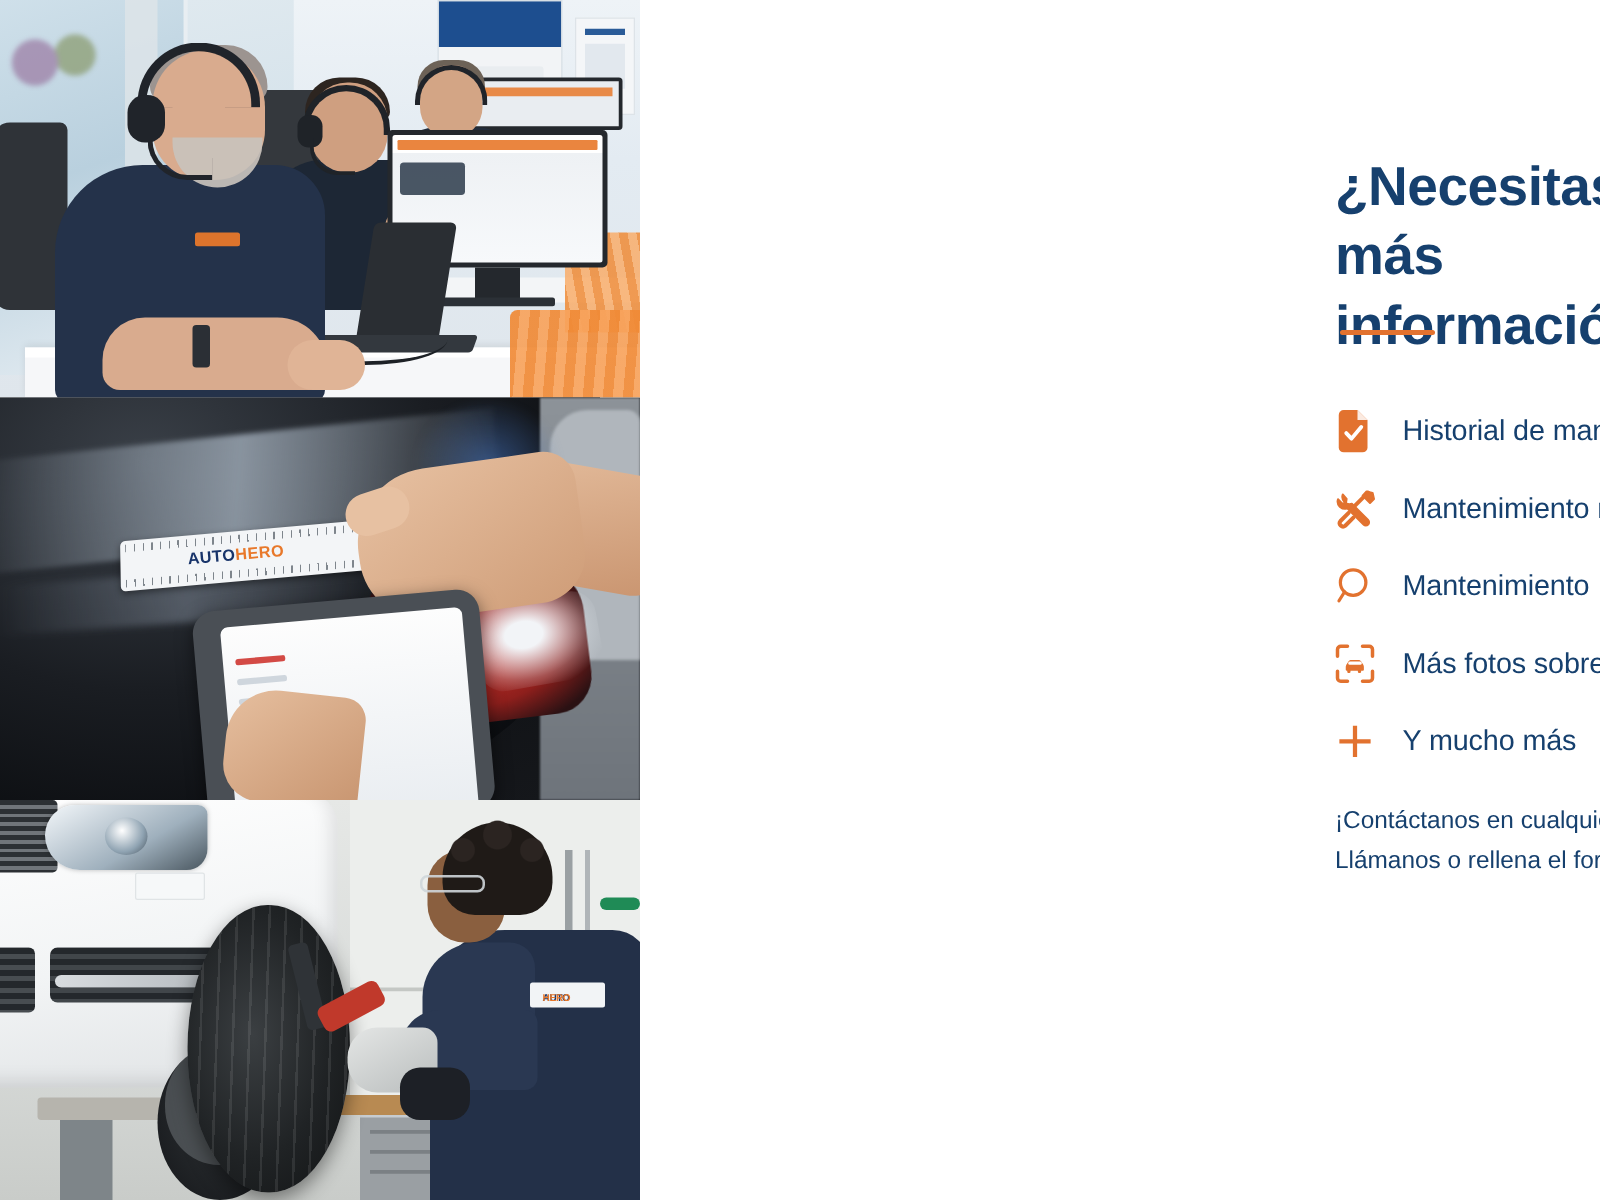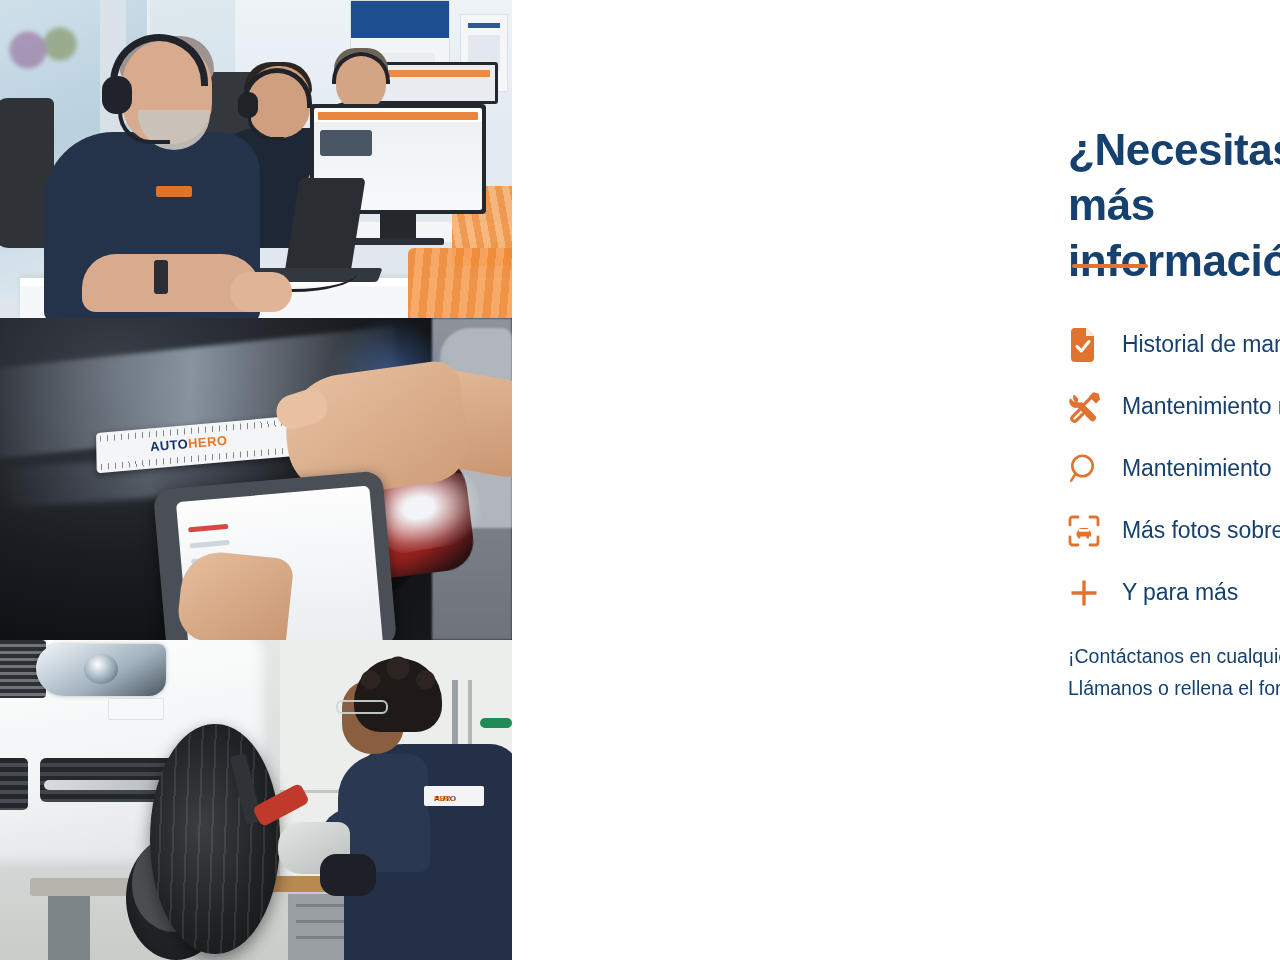--- a/index.html
+++ b/index.html
@@ -412,21 +412,21 @@
         </span>
         <span class="flabel">Más fotos sobre el coche</span>
       </div>
 
       <div class="feature">
         <span class="ficon">
           <svg width="32" height="32" viewBox="0 0 32 32">
             <path d="M16 3.5v25M3.5 16h25" stroke="#E2722F" stroke-width="3.4" stroke-linecap="butt"></path>
           </svg>
         </span>
-        <span class="flabel">Y para más</span>
+        <span class="flabel">Y mucho más</span>
       </div>
 
     </div>
 
     <p class="contact">
       <span>¡Contáctanos en cualquier momento para más información!</span>
       <span>Llámanos o rellena el formulario de contacto.</span>
     </p>
 
   </div>

